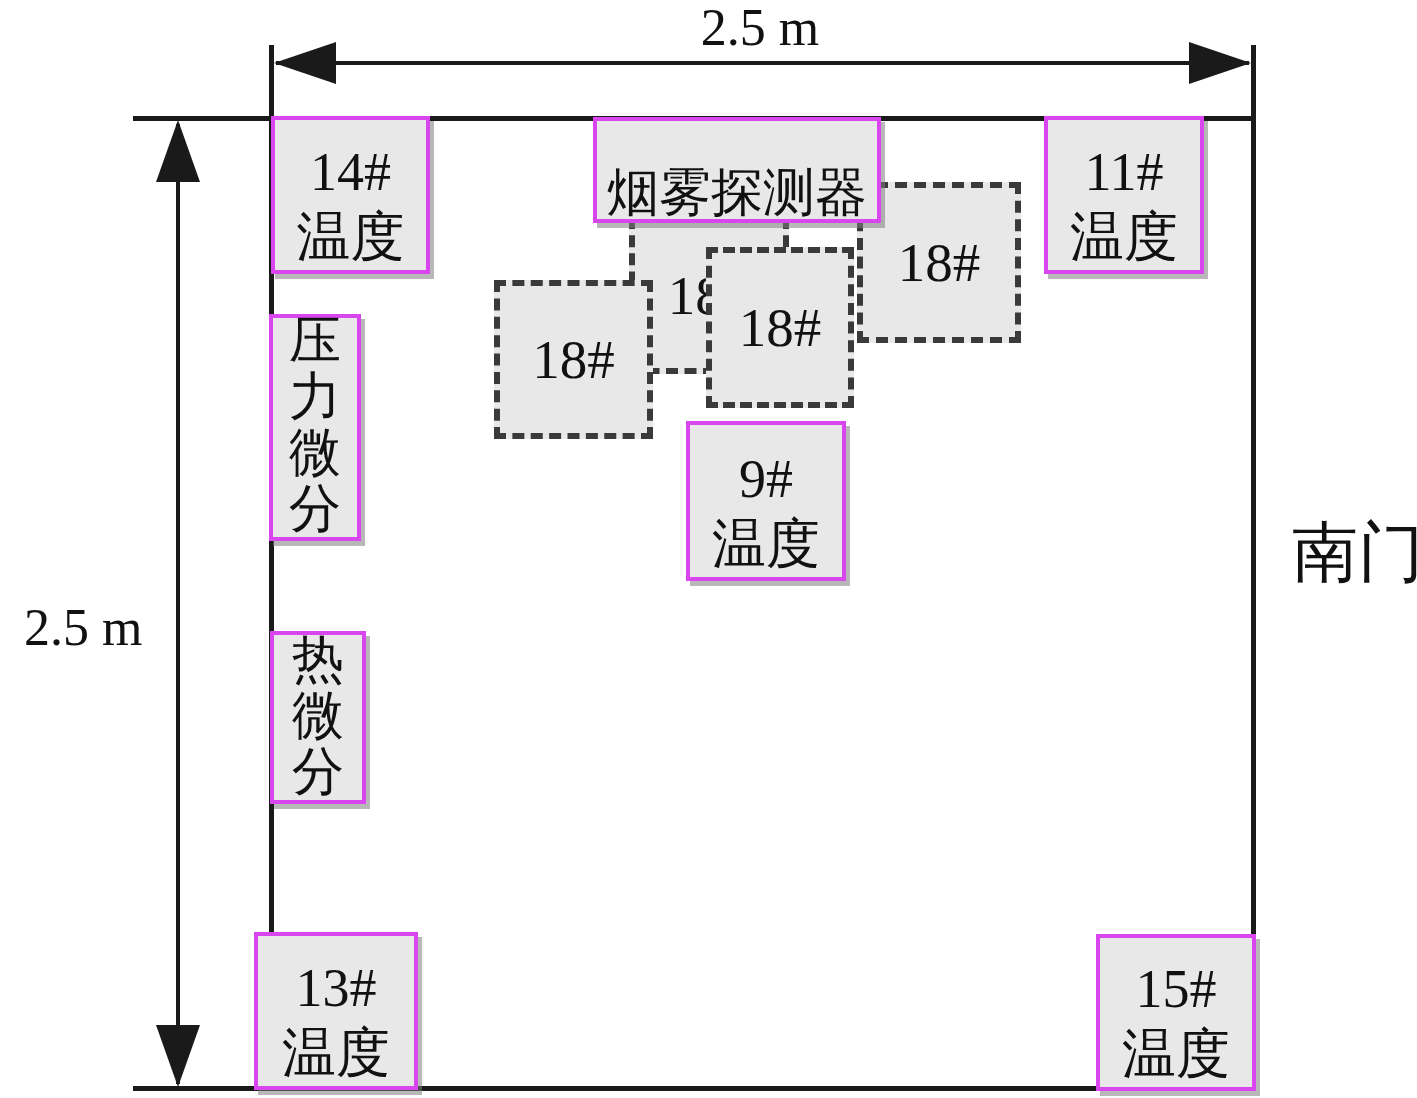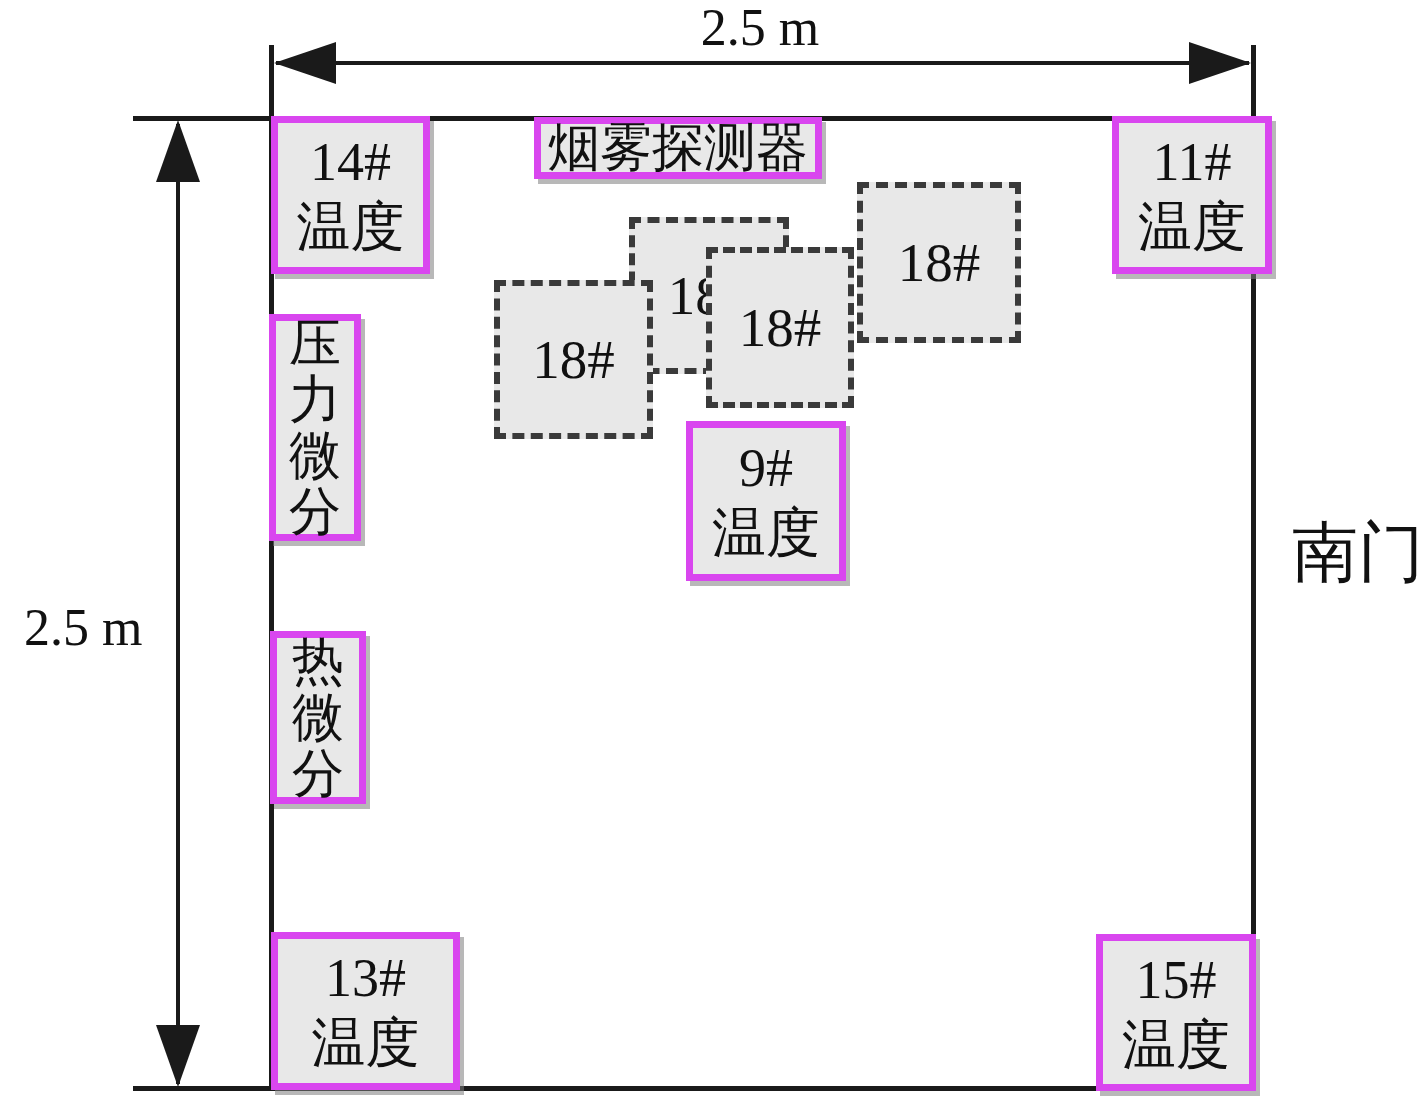--- a/index.html
+++ b/index.html
@@ -6,21 +6,21 @@
   .canvas{
     position:relative;width:1417px;height:1098px;background:#ffffff;
     font-family:"Liberation Serif","DejaVu Serif",serif;color:#111;overflow:hidden;border-radius:8px;
   }
   svg.lines{position:absolute;left:0;top:0;z-index:1;}
   .box{
     position:absolute;box-sizing:border-box;background:#e8e8e8;
     display:flex;flex-direction:column;align-items:center;justify-content:center;
     text-align:center;
   }
-  .solid{border:7px solid #d946ef;box-shadow:4px 5px 0 rgba(125,125,125,0.55);z-index:5;}
+  .solid{border:4px solid #d946ef;box-shadow:4px 5px 0 rgba(125,125,125,0.55);z-index:5;justify-content:flex-end;}
   .dashed{border:6px dashed #3a3a3a;}
   .z2{z-index:2;} .z3{z-index:3;} .z4{z-index:4;}
   .two-line{font-size:54px;line-height:1.2;}
   .detector{font-size:52px;white-space:nowrap;line-height:1;}
   .vtext{font-size:52px;line-height:56px;}
   .vtext div{height:56px;}
   .sample{font-size:55px;line-height:1;}
   .dim-label{position:absolute;font-size:52px;z-index:2;white-space:nowrap;}
   .door-label{position:absolute;font-size:66px;z-index:2;white-space:nowrap;}
 </style>
@@ -60,38 +60,38 @@
     <span>18#</span>
   </div>
   <div class="box dashed sample z4" style="left:857px;top:182px;width:164px;height:161px;">
     <span>18#</span>
   </div>
 
   <div class="box solid two-line" style="left:271px;top:116px;width:159px;height:158px;">
     <div>14#</div>
     <div>温度</div>
   </div>
-  <div class="box solid two-line" style="left:1112px;top:116px;width:160px;height:158px;">
+  <div class="box solid two-line" style="left:1044px;top:116px;width:160px;height:158px;">
     <div>11#</div>
     <div>温度</div>
   </div>
   <div class="box solid two-line" style="left:686px;top:421px;width:160px;height:160px;">
     <div>9#</div>
     <div>温度</div>
   </div>
-  <div class="box solid two-line" style="left:271px;top:932px;width:189px;height:158px;">
+  <div class="box solid two-line" style="left:254px;top:932px;width:164px;height:158px;">
     <div>13#</div>
     <div>温度</div>
   </div>
   <div class="box solid two-line" style="left:1096px;top:934px;width:160px;height:157px;">
     <div>15#</div>
     <div>温度</div>
   </div>
 
-  <div class="box solid detector" style="left:534px;top:117px;width:288px;height:62px;">
+  <div class="box solid detector" style="left:593px;top:117px;width:288px;height:106px;">
     <span>烟雾探测器</span>
   </div>
 
   <div class="box solid vtext" style="left:269px;top:314px;width:92px;height:227px;">
     <div>压</div>
     <div>力</div>
     <div>微</div>
     <div>分</div>
   </div>
   <div class="box solid vtext" style="left:270px;top:631px;width:96px;height:173px;">

